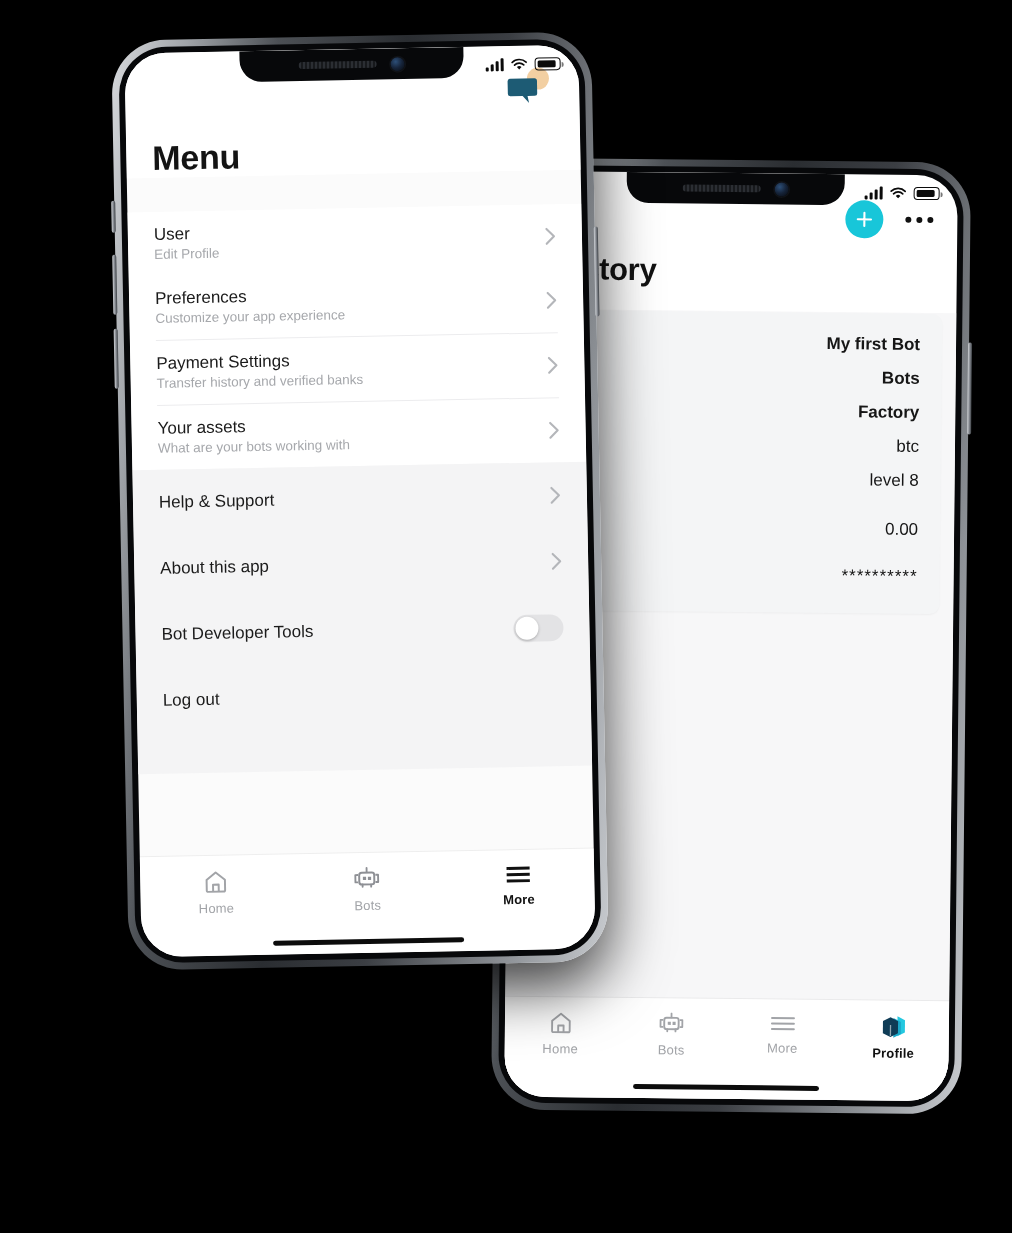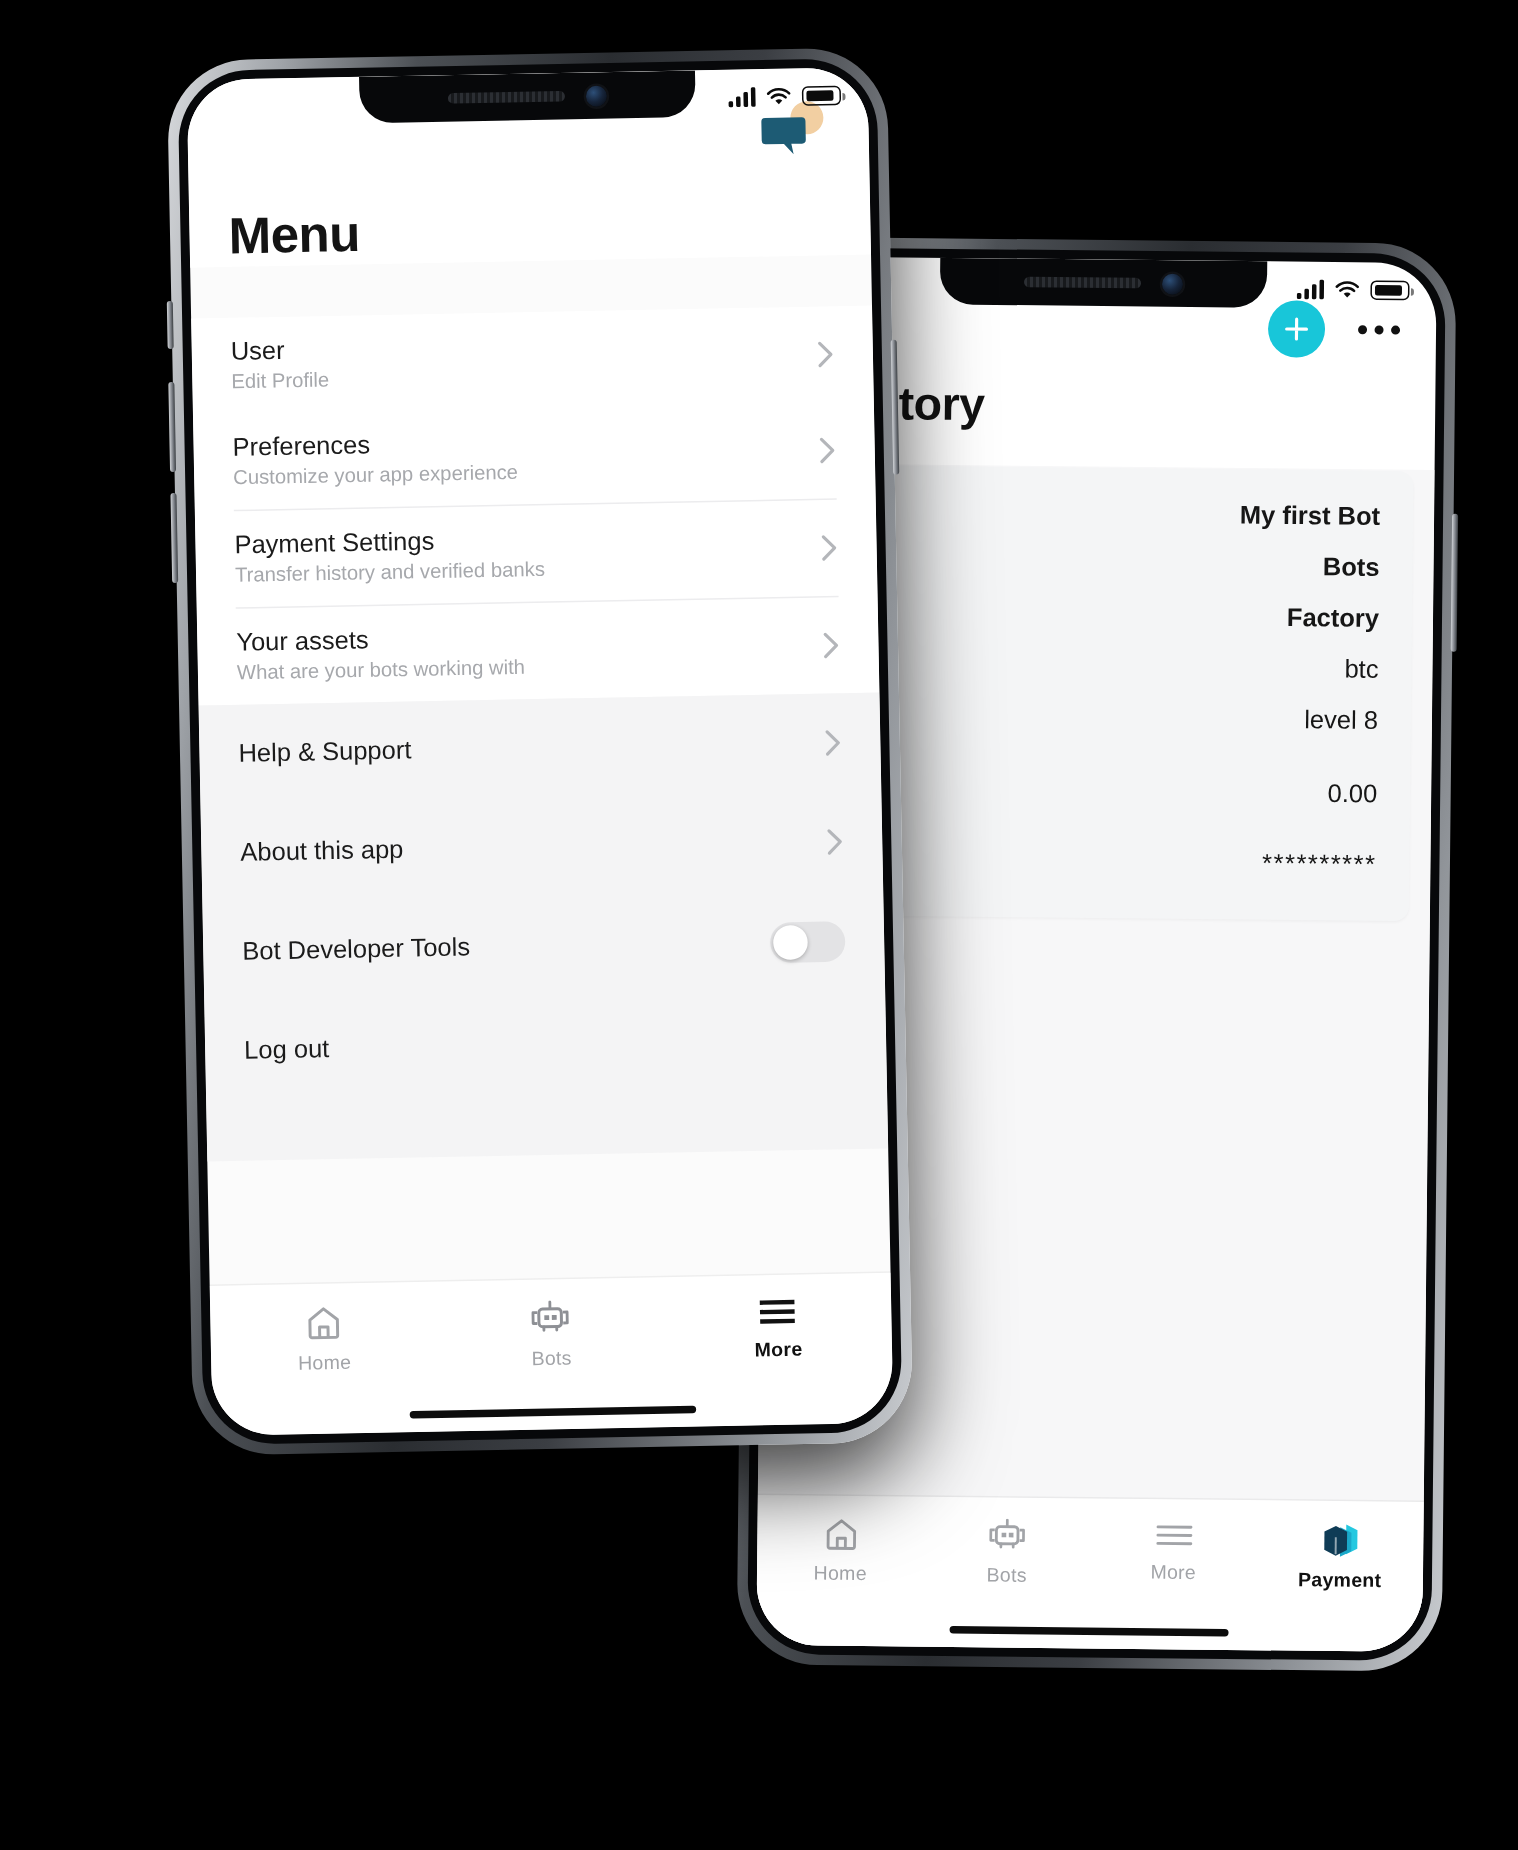--- a/index.html
+++ b/index.html
@@ -232,21 +232,21 @@
           </svg>
           <span class="lbl">More</span>
         </div>
         <div class="tab active">
           <svg width="26" height="24" viewBox="0 0 26 24">
             <path d="M16.5 1.6 24 5.4v12.2l-7.5 3.8V1.6z" fill="#24c8e0"></path>
             <path d="M12.5 3.4 20 7.1v12.2l-7.5 3.8V3.4z" fill="#1aa8c9"></path>
             <path d="M2 6.4 9.6 2.6l7.5 3.8v12.2l-7.5 3.8L2 18.6z" fill="#0f3c56"></path>
             <path d="M9.6 10.2v11.2" stroke="#ffffff" stroke-width="1.3" opacity=".55"></path>
           </svg>
-          <span class="lbl">Payment</span>
+          <span class="lbl">Profile</span>
         </div>
       </div>
 
       <div class="homebar"></div>
     </div>
   </div>
 
   <div class="phone" id="phone-front">
     <div class="sbtn r" style="top:195px;height:90px;"></div>
     <div class="sbtn l" style="top:160px;height:32px;"></div>

